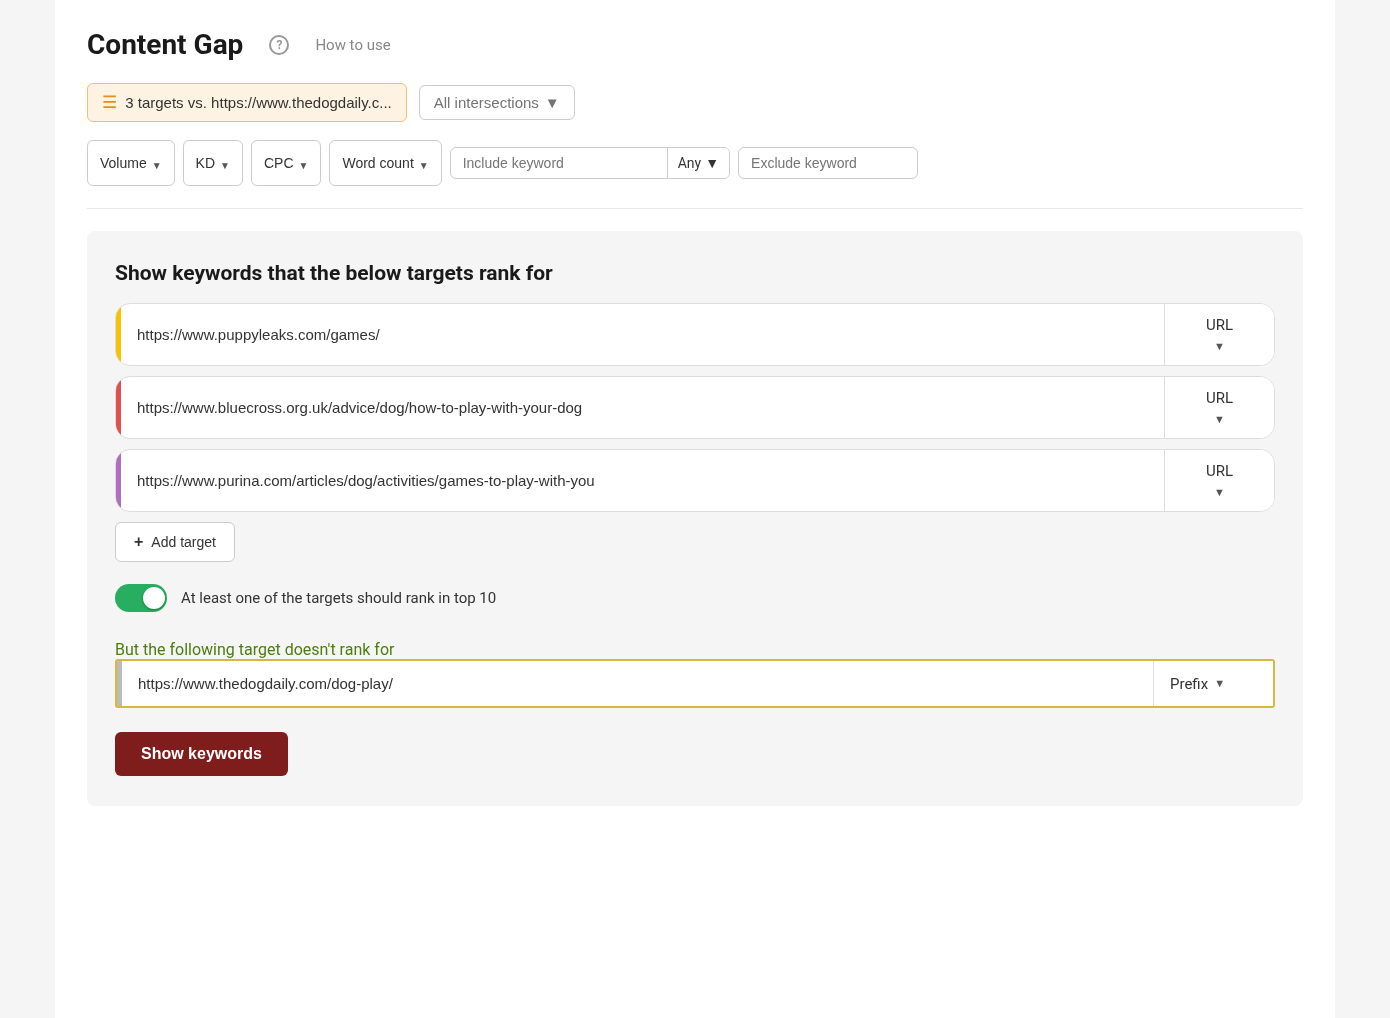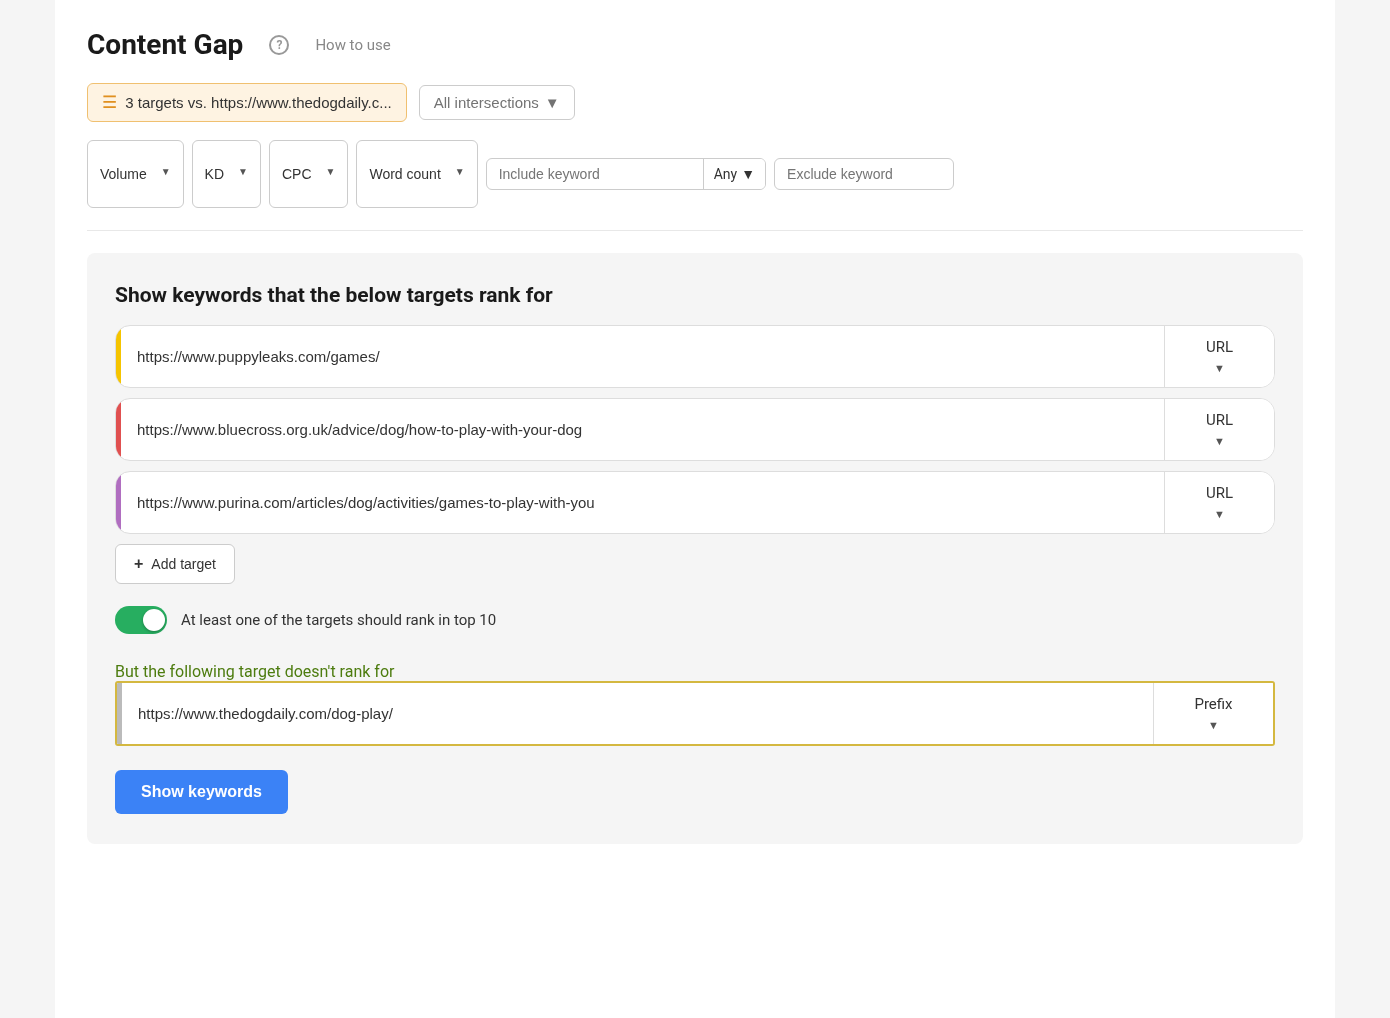--- a/index.html
+++ b/index.html
@@ -98,26 +98,26 @@
     .filter-row {
       display: flex;
       align-items: center;
       gap: 8px;
       margin-bottom: 0;
       flex-wrap: wrap;
     }
 
     .filter-btn {
       display: flex;
-      align-items: flex-start;
-      gap: 14px;
+      align-items: flex-end;
+      gap: 5px;
       background: #fff;
       border: 1.5px solid #ccc;
       border-radius: 6px;
-      padding: 25px 12px;
+      padding: 14px 12px;
       font-size: 14px;
       color: #333;
       cursor: pointer;
     }
     .filter-btn .arrow { font-size: 10px; color: #555; }
 
     .include-kw-group {
       display: flex;
       align-items: center;
       border: 1.5px solid #ccc;
@@ -309,27 +309,26 @@
       display: flex;
       align-items: center;
       gap: 6px;
       padding: 12px 16px;
       border-left: 1.5px solid #ddd;
       font-size: 15px;
       color: #333;
       cursor: pointer;
       background: #fff;
       min-width: 120px;
-      flex-direction: column;
     }
     .main-target-type-select .arrow { font-size: 11px; color: #555; }
 
     
     .show-keywords-btn {
-      background: #3b82f6;
+      background: #7f1d1d;
       color: #fff;
       border: none;
       border-radius: 6px;
       padding: 13px 26px;
       font-size: 16px;
       font-weight: 600;
       cursor: pointer;
     }
   </style>
 </head>

